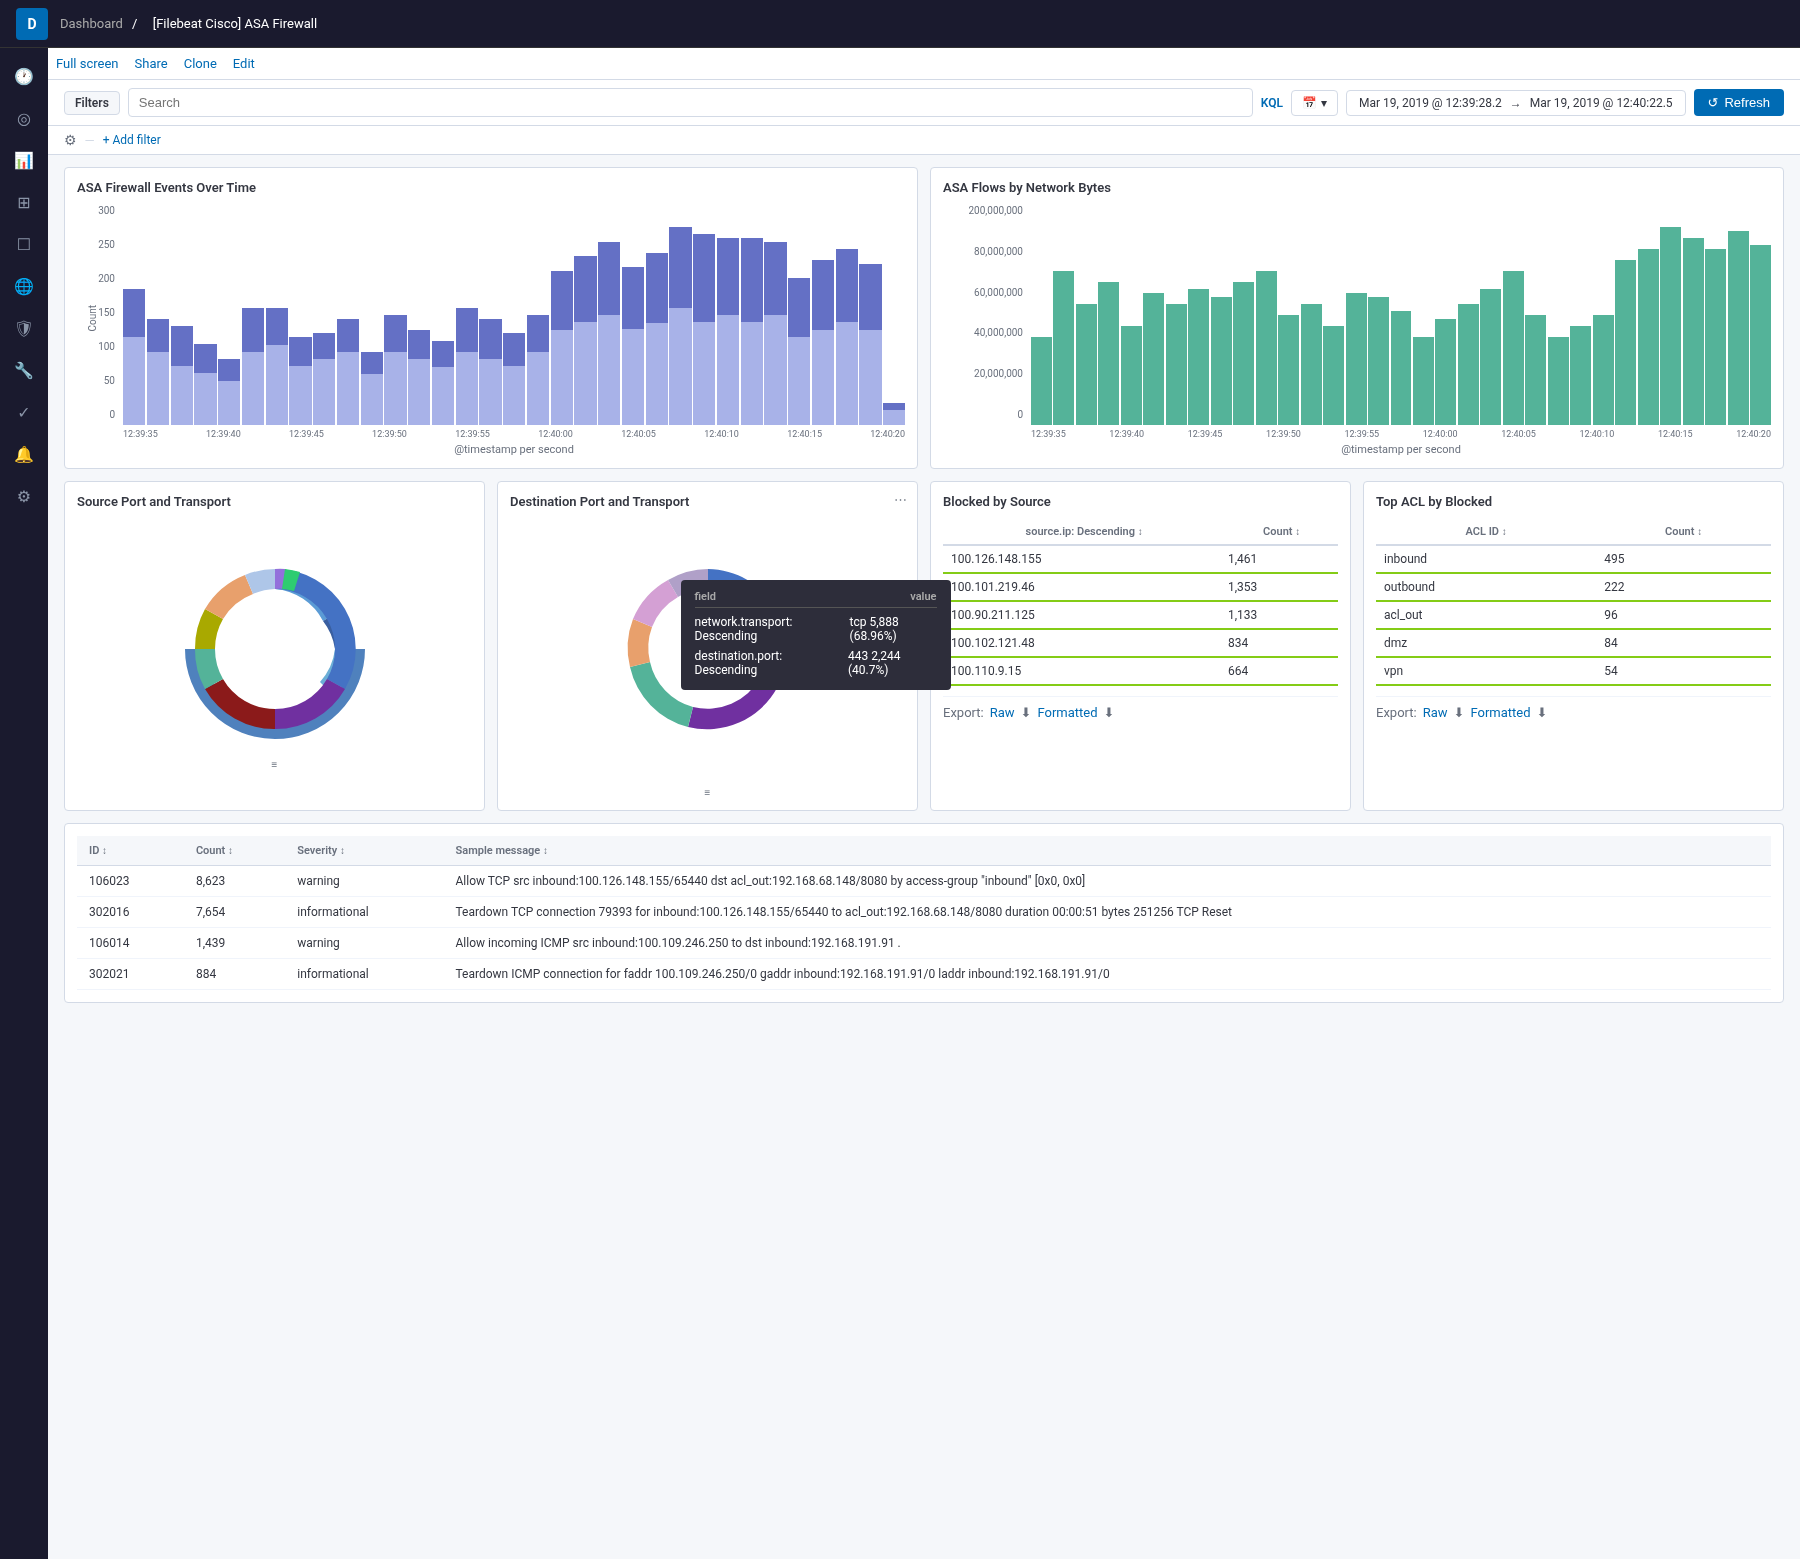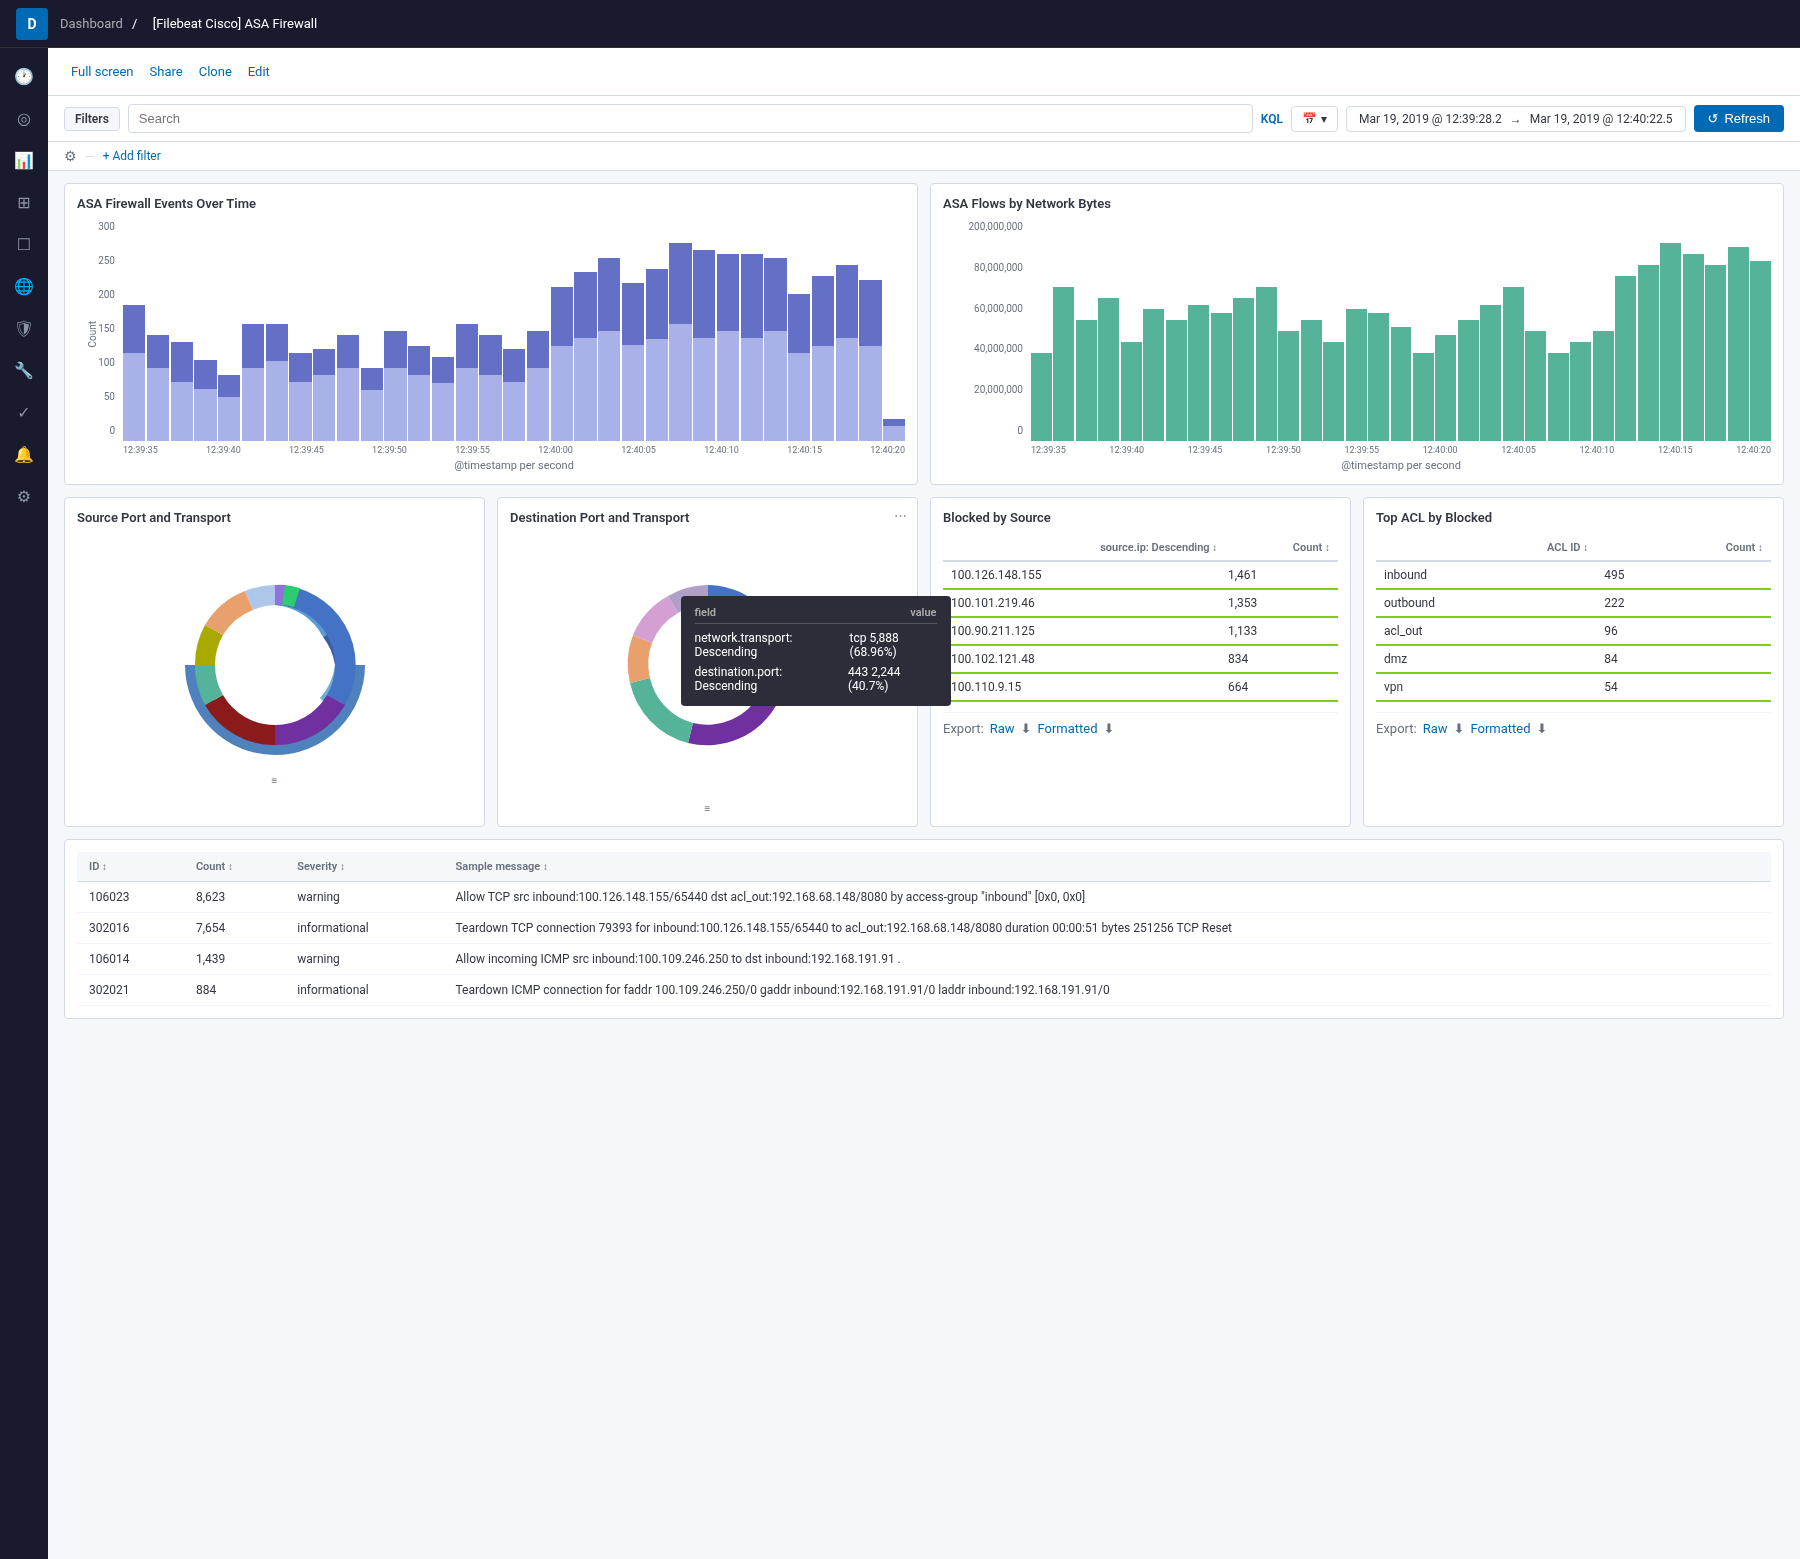--- a/index.html
+++ b/index.html
@@ -28,22 +28,22 @@
       width: 40px; height: 40px; display: flex; align-items: center; justify-content: center;
       color: #8a94a7; border-radius: 4px; margin-bottom: 2px; cursor: pointer; font-size: 16px;
     }
 
     .main-content {
       margin-left: 48px; display: flex; flex-direction: column;
     }
 
     
     .sub-nav {
-      background: white; border-bottom: 1px solid #d3dae6; padding: 0 23px;
-      display: flex; align-items: center; height: 48px; gap: 16px;
+      background: white; border-bottom: 1px solid #d3dae6; padding: 0 8px;
+      display: flex; align-items: center; height: 32px; gap: 16px;
     }
     .sub-nav-item {
       color: #006bb4; font-size: 13px; cursor: pointer; text-decoration: none;
     }
 
     
     .filter-bar {
       background: white; border-bottom: 1px solid #d3dae6;
       padding: 8px 16px; display: flex; align-items: center; gap: 8px;
     }
@@ -91,21 +91,21 @@
     }
     .panel-title {
       font-size: 13px; font-weight: 600; color: #343741; margin-bottom: 10px;
     }
 
     
     .donut-container { display: flex; justify-content: center; align-items: center; height: 260px; }
 
     
     .data-table { width: 100%; border-collapse: collapse; font-size: 12px; }
-    .data-table th { text-align: right; padding: 6px 8px; border-bottom: 2px solid #d3dae6; color: #69707d; font-size: 11px; font-weight: 600; cursor: pointer; }
+    .data-table th { text-align: center; padding: 6px 8px; border-bottom: 2px solid #d3dae6; color: #69707d; font-size: 11px; font-weight: 600; cursor: pointer; }
     .data-table td { padding: 6px 8px; border-bottom: 2px solid #84cc16; color: #343741; }
     .sort-icon { color: #69707d; font-size: 10px; }
 
     
     .tooltip-overlay {
       position: absolute; background: #2d2d3a; color: white; border-radius: 4px;
       padding: 10px 14px; font-size: 12px; z-index: 100; width: 270px;
       bottom: 120px; left: 50%; transform: translateX(-10%);
     }
     .tooltip-row { display: flex; justify-content: space-between; gap: 12px; padding: 3px 0; }

